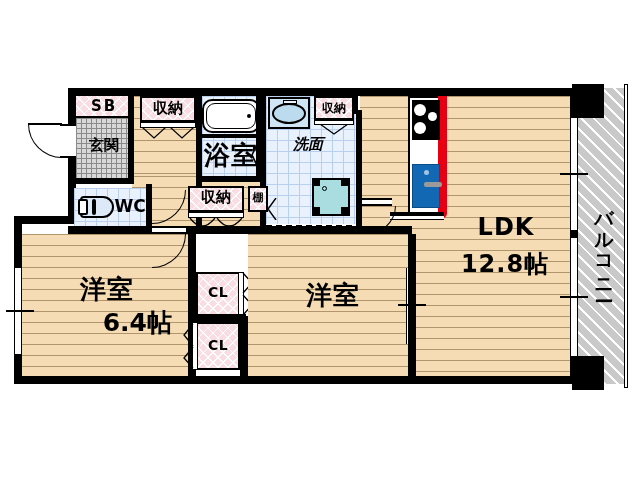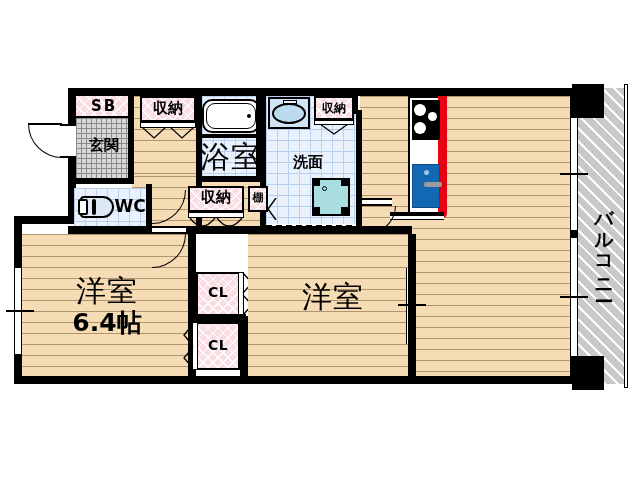--- a/index.html
+++ b/index.html
@@ -42,21 +42,21 @@
   .wall{background:#000000;}
   .thinline{background:#000000;}
   .whitebox{background:#ffffff;border:1px solid #000;}
 
   
   .lbl{
     position:absolute;color:#000;white-space:nowrap;
     font-family:"DejaVu Sans","Liberation Sans",sans-serif;
     line-height:1.02;text-align:center;
   }
-  .lbl-room{font-size:30px;font-weight:400;letter-spacing:1px;}
+  .lbl-room{font-size:26px;font-weight:700;letter-spacing:1px;}
   .lbl-area{font-size:25px;font-weight:700;}
   .lbl-ldk{font-size:24px;font-weight:700;letter-spacing:1px;}
   .lbl-sm{font-size:15px;font-weight:700;}
   .lbl-wet{font-size:15px;font-weight:700;line-height:1.15;}
   .lbl-cl{font-size:14px;font-weight:700;letter-spacing:.5px;}
   .lbl-tiny{font-size:9px;font-weight:700;}
   .lbl-wc{font-size:17px;font-weight:700;letter-spacing:0px;}
   .lbl-sb{font-size:15px;font-weight:700;letter-spacing:2px;}
   .lbl-vert{
     font-size:19px;font-weight:700;writing-mode:vertical-rl;
@@ -83,20 +83,22 @@
 
   <div class="abs wall" style="left:68px;top:88px;width:8px;height:134px;"></div>
   <div class="abs wall" style="left:14px;top:216px;width:8px;height:168px;"></div>
   <div class="abs wall" style="left:14px;top:216px;width:62px;height:8px;"></div>
 
   <div class="abs wall" style="left:14px;top:376px;width:564px;height:8px;"></div>
 
   <div class="abs wall" style="left:570px;top:88px;width:8px;height:296px;"></div>
 
   <div class="abs floor-wood" style="left:360px;top:96px;width:210px;height:280px;"></div>
+  <div class="lbl lbl-ldk" style="left:466px;top:215px;width:80px;">LDK</div>
+  <div class="lbl lbl-ldk" style="left:440px;top:252px;width:130px;">12.8帖</div>
 
   <div class="abs winv" style="left:570px;top:118px;width:8px;height:112px;"></div>
   <div class="abs winv" style="left:570px;top:238px;width:8px;height:118px;"></div>
   <div class="abs thinline" style="left:560px;top:173px;width:28px;height:2px;"></div>
   <div class="abs thinline" style="left:560px;top:296px;width:28px;height:2px;"></div>
 
   <div class="abs" style="left:408px;top:96px;width:36px;height:118px;background:#ffffff;border:2px solid #000;"></div>
   <div class="abs" style="left:438px;top:96px;width:9px;height:122px;background:#e60012;border-radius:0 0 5px 5px;"></div>
 
   <div class="abs" style="left:412px;top:100px;width:28px;height:40px;background:#000;"></div>
@@ -153,21 +155,21 @@
   <div class="abs thinline" style="left:200px;top:134px;width:62px;height:4px;"></div>
   <div class="lbl lbl-room" style="left:200px;top:142px;width:62px;">浴室</div>
   <div class="abs wall" style="left:256px;top:96px;width:6px;height:86px;"></div>
   <div class="abs wall" style="left:196px;top:176px;width:66px;height:6px;"></div>
 
   <svg class="abs" style="left:250px;top:134px;width:14px;height:42px;" viewBox="0 0 14 42">
     <path d="M12 0 L2 21 L12 42" fill="none" stroke="#000" stroke-width="1.6"></path>
   </svg>
 
   <div class="abs tile-blue" style="left:266px;top:96px;width:90px;height:134px;"></div>
-  <div class="lbl lbl-wet" style="left:272px;top:154px;width:72px;">洗面</div>
+  <div class="lbl lbl-wet" style="left:272px;top:136px;width:72px;font-style:italic;">洗面</div>
 
   <div class="abs" style="left:268px;top:97px;width:42px;height:32px;background:#cfe4f5;border:2px solid #000;"></div>
   <div class="abs" style="left:272px;top:103px;width:34px;height:21px;background:#bcdbee;border:2px solid #000;border-radius:50%;"></div>
   <div class="abs" style="left:283px;top:100px;width:14px;height:4px;background:#e9f1fd;border:1px solid #000;"></div>
 
   <div class="abs" style="left:312px;top:178px;width:38px;height:38px;background:#a9dde0;border:2px solid #000;"></div>
   <div class="abs" style="left:322px;top:186px;width:5px;height:5px;background:#a9dde0;border:1.5px solid #000;border-radius:50%;"></div>
   <div class="abs" style="left:313px;top:179px;width:7px;height:7px;background:#000;"></div>
   <div class="abs" style="left:341px;top:179px;width:7px;height:7px;background:#000;"></div>
   <div class="abs" style="left:313px;top:207px;width:7px;height:7px;background:#000;"></div>
@@ -213,21 +215,21 @@
   </svg>
 
   <div class="abs wall" style="left:68px;top:226px;width:294px;height:8px;"></div>
   <div class="abs wall" style="left:356px;top:226px;width:56px;height:8px;"></div>
 
   <div class="abs whitebox" style="left:362px;top:198px;width:30px;height:8px;background:#fff;border:none;border-top:2px solid #000;border-bottom:2px solid #000;"></div>
   <div class="abs door-arc" style="left:362px;top:206px;width:34px;height:30px;border-width:0 1.5px 1.5px 0;border-radius:0 0 100% 0;"></div>
 
   <div class="abs floor-wood" style="left:22px;top:234px;width:168px;height:142px;"></div>
   <div class="lbl lbl-room" style="left:52px;top:276px;width:110px;">洋室</div>
-  <div class="lbl lbl-area" style="left:42px;top:310px;width:130px;">6.4帖</div>
+  <div class="lbl lbl-area" style="left:42px;top:310px;width:130px;text-align:right;">6.4帖</div>
   <div class="abs winv" style="left:14px;top:268px;width:8px;height:86px;"></div>
   <div class="abs thinline" style="left:6px;top:310px;width:28px;height:2px;"></div>
 
   <div class="abs whitebox" style="left:152px;top:226px;width:34px;height:8px;background:#fff;border:none;border-top:2px solid #000;border-bottom:2px solid #000;"></div>
   <div class="abs door-arc" style="left:152px;top:234px;width:34px;height:34px;border-width:0 1.5px 1.5px 0;border-radius:0 0 100% 0;"></div>
   <div class="abs wall" style="left:188px;top:234px;width:8px;height:142px;"></div>
 
   <div class="abs closet-pink" style="left:196px;top:272px;width:44px;height:44px;border:2px solid #000;"></div>
   <div class="lbl lbl-cl" style="left:196px;top:285px;width:44px;">CL</div>
   <div class="abs" style="left:238px;top:272px;width:6px;height:44px;background:#fff;border:1px solid #000;"></div>

